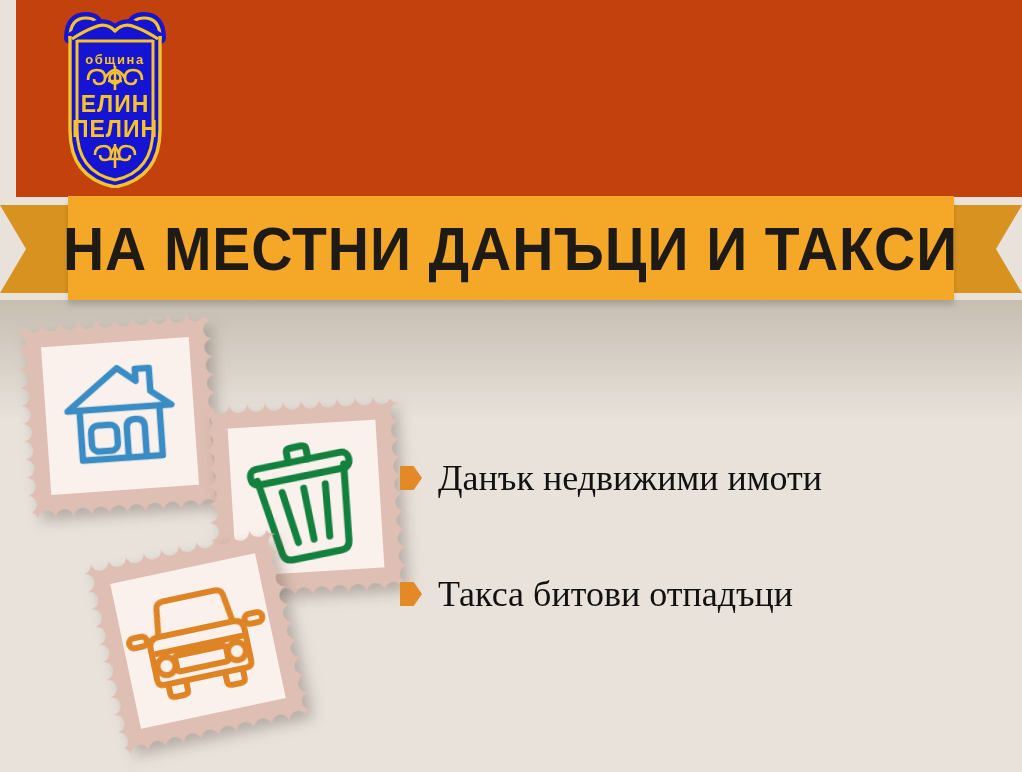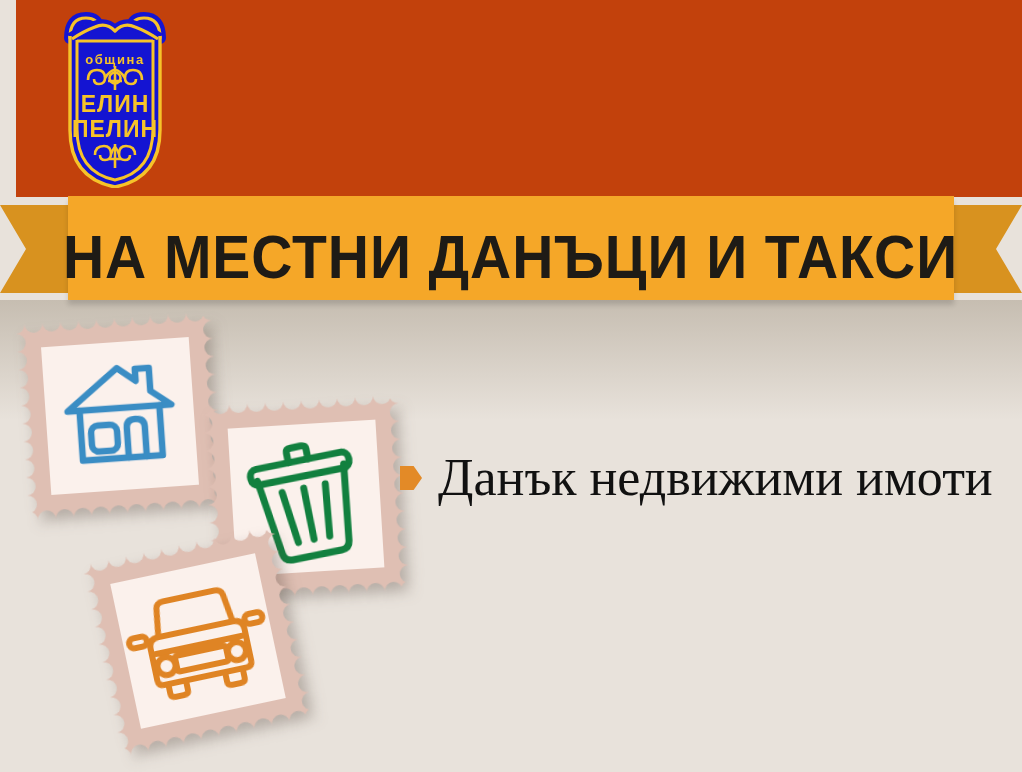--- a/index.html
+++ b/index.html
@@ -63,21 +63,20 @@
   }
   .ribbon-text{
     position:absolute;left:0;top:0;width:886px;height:104px;
     display:flex;align-items:center;justify-content:center;
     color:#1e1b16;
     font-family:"Liberation Sans", sans-serif;
     font-weight:bold;
     font-size:62px;
     letter-spacing:1px;
     white-space:nowrap;
-    margin-top:8px;
   }
   .ribbon-text span{display:block;transform:scaleX(0.92);transform-origin:center;}
 
   
   .under-ribbon-shade{
     position:absolute;left:0;top:300px;width:1022px;height:120px;
     background:linear-gradient(to bottom, rgba(120,105,80,0.30), rgba(120,105,80,0));
     z-index:1;pointer-events:none;
   }
 
@@ -104,21 +103,21 @@
     display:flex;align-items:center;
     height:116px;
   }
   .bullet-mark{
     width:22px;height:24px;flex:0 0 22px;margin-right:16px;
     background:#e38a27;
     clip-path:polygon(0 0, 62% 0, 100% 50%, 62% 100%, 0 100%);
   }
   .bullet-label{
     font-family:"Liberation Serif", serif;
-    font-size:52px;
+    font-size:36px;
     color:#111111;
     white-space:nowrap;
     line-height:1;
   }
 </style>
 </head>
 <body>
 
 <div id="stage">
 
@@ -394,17 +393,21 @@
     </svg>
   </div>
 
   <div class="bullets">
 
     <div class="bullet-row">
       <span class="bullet-mark"></span>
       <span class="bullet-label">Данък недвижими имоти</span>
     </div>
 
+    <div class="bullet-row">
+      <span class="bullet-mark"></span>
+      <span class="bullet-label">Такса битови отпадъци</span>
+    </div>
 
 
   </div>
 
 </div>
 
 </body></html>

